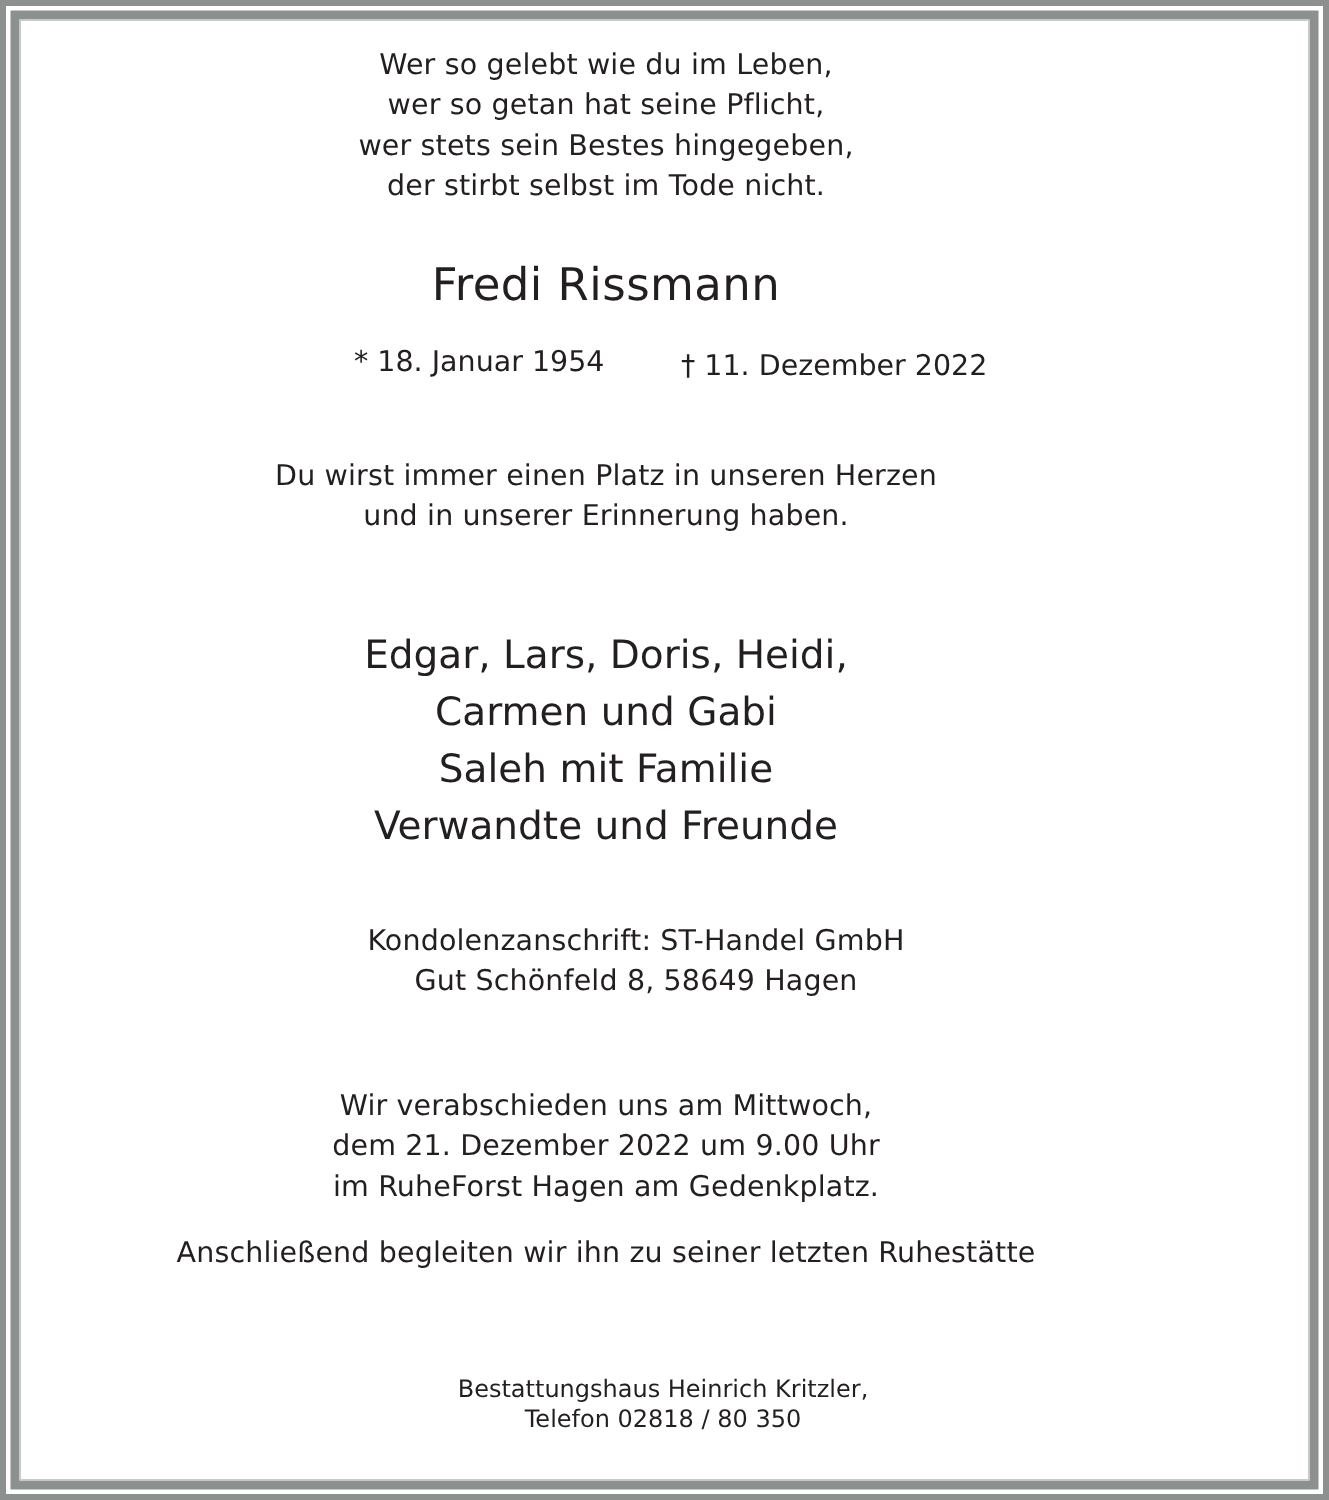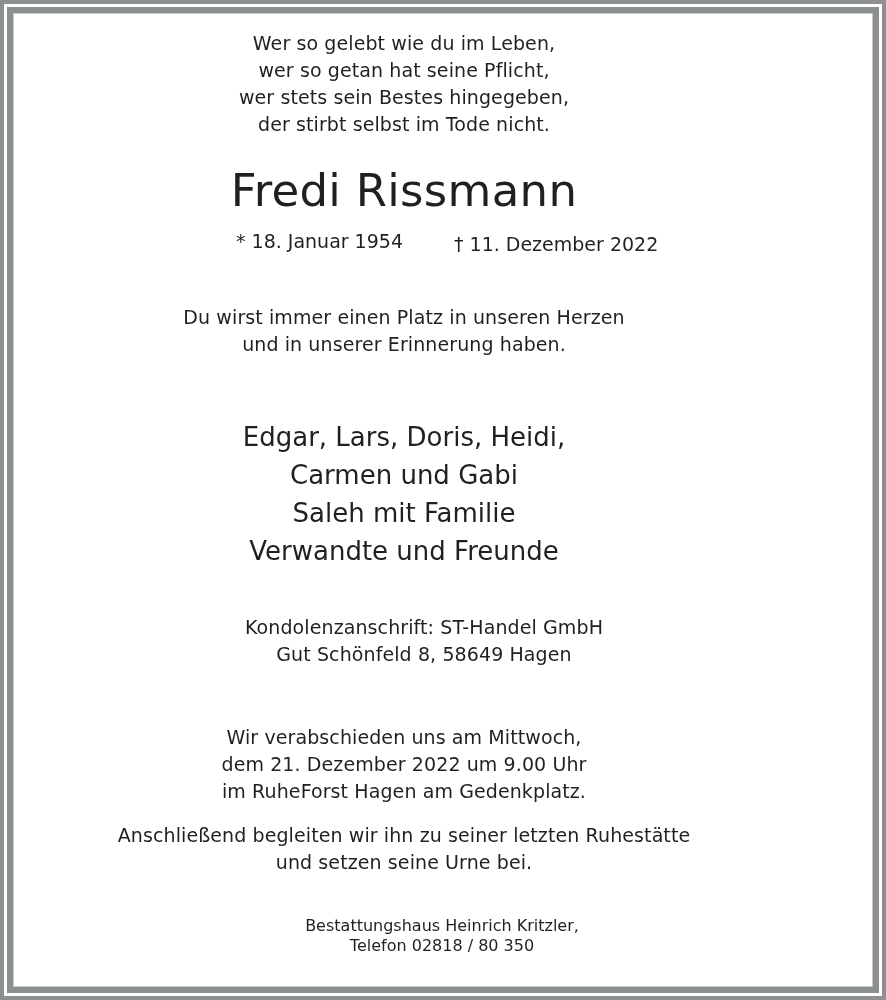--- a/index.html
+++ b/index.html
@@ -42,21 +42,21 @@
       white-space: nowrap;
     }
     .body-text {
       font-size: 19px;
       line-height: 27px;
       letter-spacing: 0.1px;
     }
     .poem { top: 30px; }
     .name {
       top: 163px;
-      font-size: 45px;
+      font-size: 30px;
       line-height: 56px;
       letter-spacing: 0.3px;
     }
     .dates {
       position: absolute;
       top: 230px;
       left: 14px;
       width: 886px;
       height: 28px;
       font-size: 19px;
@@ -126,19 +126,18 @@
 </div>
 
 <div class="block body-text service">
   <span class="line">Wir verabschieden uns am Mittwoch,</span>
   <span class="line">dem 21. Dezember 2022 um 9.00 Uhr</span>
   <span class="line">im RuheForst Hagen am Gedenkplatz.</span>
 </div>
 
 <div class="block body-text burial">
   <span class="line">Anschließend begleiten wir ihn zu seiner letzten Ruhestätte</span>
-  <span class="line">und setzen seine Urne bei.</span>
 </div>
 
 <div class="block undertaker">
   <span class="line">Bestattungshaus Heinrich Kritzler,</span>
   <span class="line">Telefon 02818 / 80 350</span>
 </div>
 
 </body></html>

